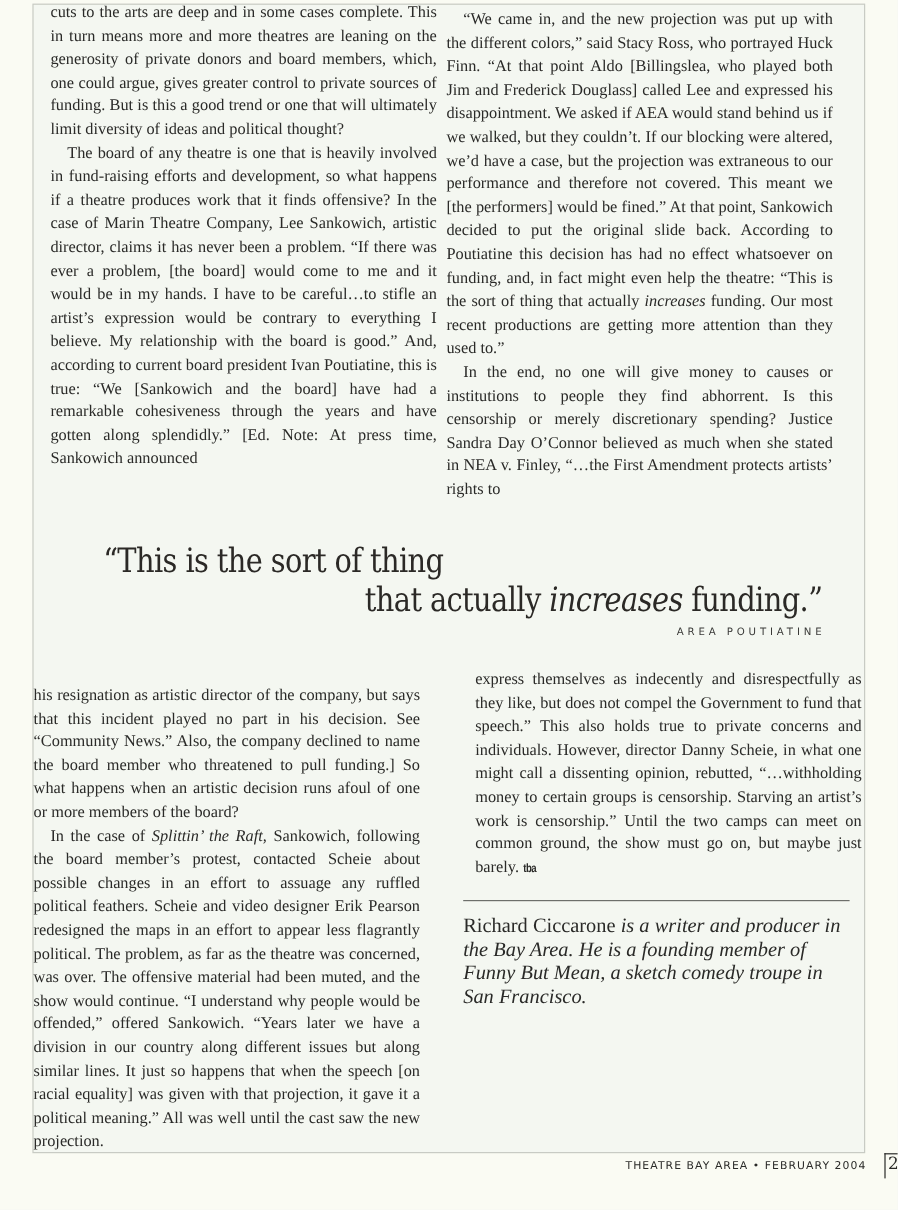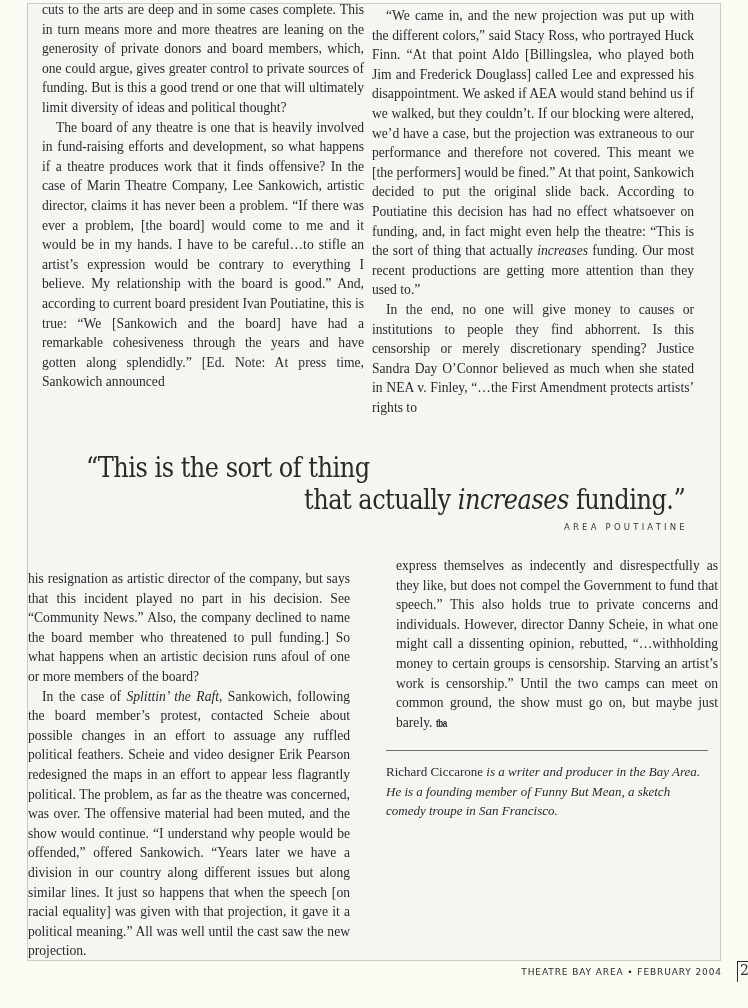--- a/index.html
+++ b/index.html
@@ -104,21 +104,21 @@
       top: 750px;
       width: 322px;
       height: 1px;
       background: #6d6f6b;
     }
     .bio {
       position: absolute;
       left: 386px;
       top: 762px;
       width: 322px;
-      font-size: 13px;
+      font-size: 17px;
       line-height: 19.6px;
       text-align: left;
     }
     .bio em {
       font-style: italic;
     }
     .tba-mark {
       font-family: "Liberation Sans", "DejaVu Sans", sans-serif;
       font-weight: bold;
       font-size: 10px;

